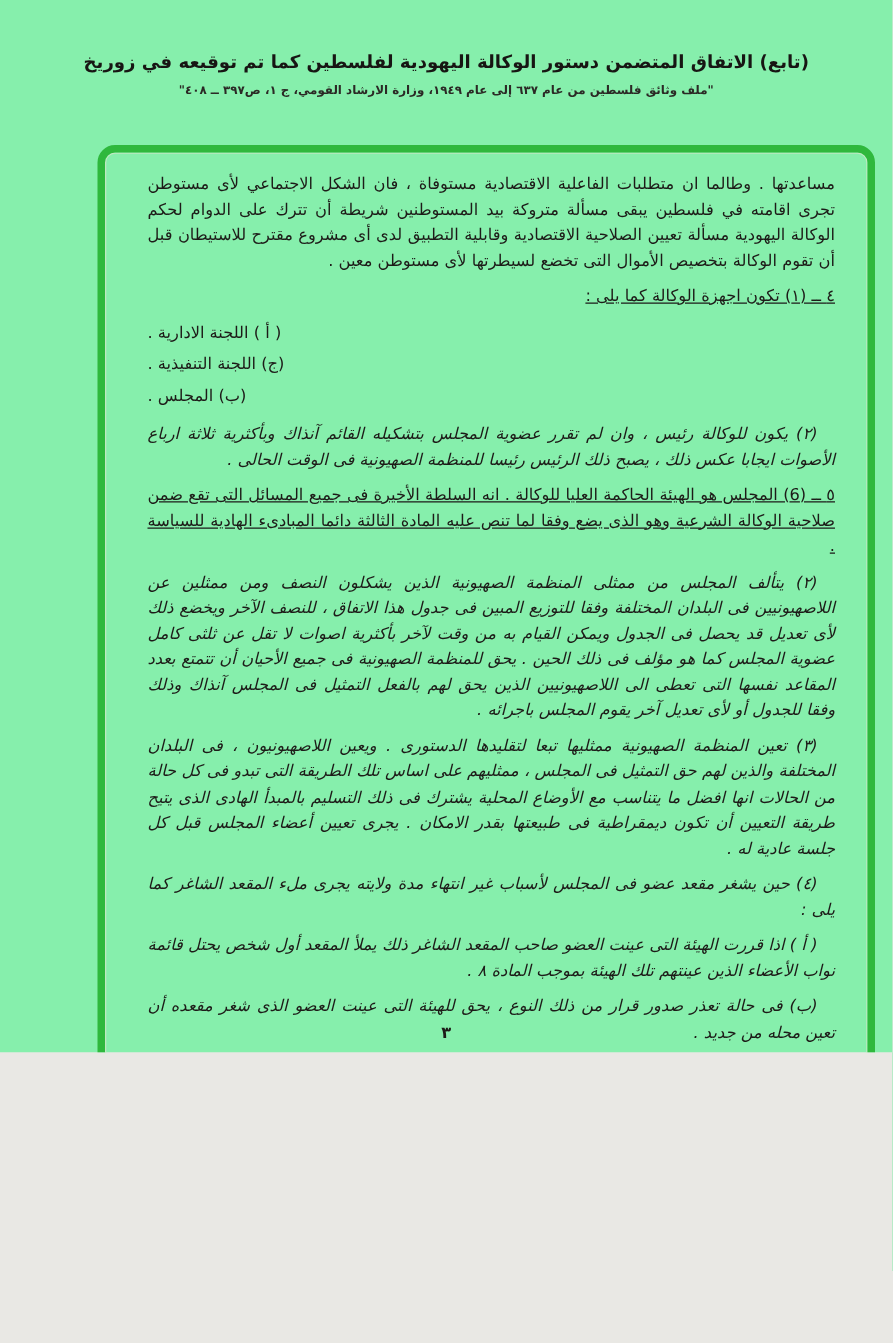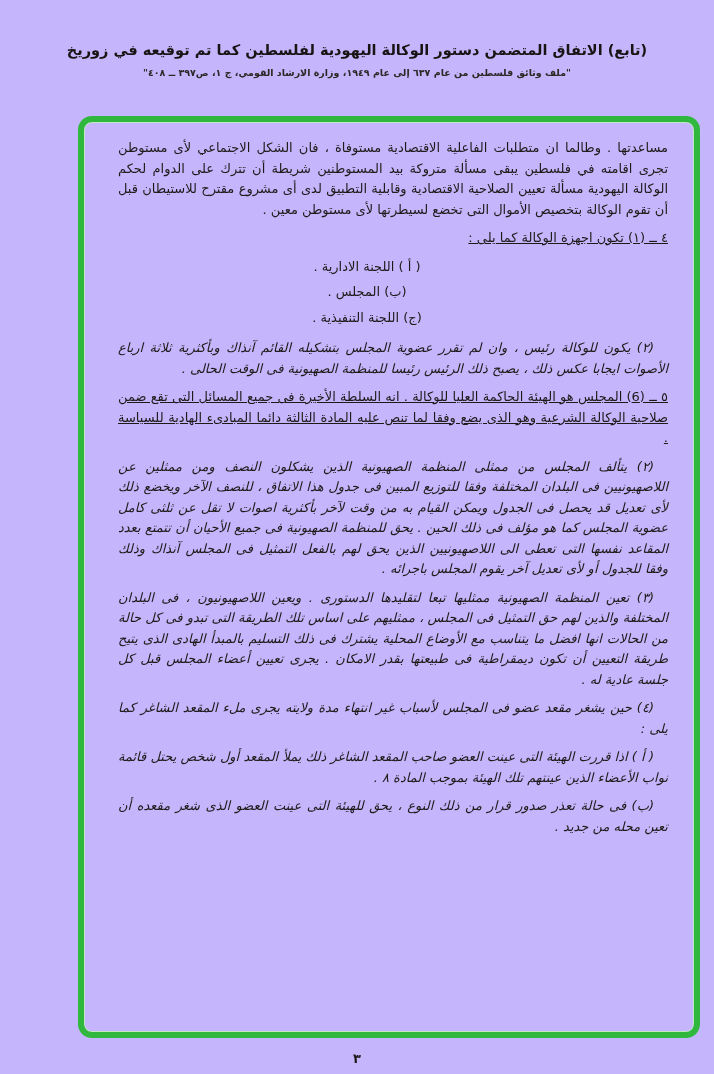--- a/index.html
+++ b/index.html
@@ -4,23 +4,23 @@
 <style>
   html, body {
     margin: 0;
     padding: 0;
     background: #e9e8e4;
     font-family: "DejaVu Sans", sans-serif;
   }
   .page {
     position: relative;
     width: 714px;
-    height: 1074px;
+    height: 842px;
     margin: 0 auto;
-    background: #c4b5fd;
+    background: #86efac;
     overflow: hidden;
     direction: rtl;
   }
   
   .header {
     position: absolute;
     top: 42px;
     left: 0;
     right: 0;
     text-align: center;
@@ -68,21 +68,21 @@
   
   .para-flush { text-indent: 0; }
   
   .clause-head { margin-top: 4px; text-decoration: underline; }
   
   .num-para { text-indent: 14px; font-style: italic; }
   
   .sub-item {
     padding-right: 52px;
     margin-bottom: 5px !important;
-    text-align: center;
+    text-align: left;
   }
   .sub-group { margin-bottom: 10px; }
   
   .page-number {
     position: absolute;
     bottom: 8px;
     left: 0;
     right: 0;
     text-align: center;
     font-size: 13px;
@@ -102,22 +102,22 @@
 
   <div class="frame">
     <div class="content">
 
       <p class="para-flush">مساعدتها . وطالما ان متطلبات الفاعلية الاقتصادية مستوفاة ، فان الشكل الاجتماعي لأى مستوطن تجرى اقامته في فلسطين يبقى مسألة متروكة بيد المستوطنين شريطة أن تترك على الدوام لحكم الوكالة اليهودية مسألة تعيين الصلاحية الاقتصادية وقابلية التطبيق لدى أى مشروع مقترح للاستيطان قبل أن تقوم الوكالة بتخصيص الأموال التى تخضع لسيطرتها لأى مستوطن معين .</p>
 
       <p class="clause-head">٤ ــ (١) تكون اجهزة الوكالة كما يلى :</p>
 
       <div class="sub-group">
         <p class="sub-item">( أ ) اللجنة الادارية .</p>
+        <p class="sub-item">(ج) اللجنة التنفيذية .</p>
         <p class="sub-item">(ب) المجلس .</p>
-        <p class="sub-item">(ج) اللجنة التنفيذية .</p>
       </div>
 
       <p class="num-para">(٢) يكون للوكالة رئيس ، وان لم تقرر عضوية المجلس بتشكيله القائم آنذاك وبأكثرية ثلاثة ارباع الأصوات ايجابا عكس ذلك ، يصبح ذلك الرئيس رئيسا للمنظمة الصهيونية فى الوقت الحالى .</p>
 
       <p class="clause-head">٥ ــ (6) المجلس هو الهيئة الحاكمة العليا للوكالة . انه السلطة الأخيرة فى جميع المسائل التى تقع ضمن صلاحية الوكالة الشرعية وهو الذى يضع وفقا لما تنص عليه المادة الثالثة دائما المبادىء الهادية للسياسة .</p>
 
       <p class="num-para">(٢) يتألف المجلس من ممثلى المنظمة الصهيونية الذين يشكلون النصف ومن ممثلين عن اللاصهيونيين فى البلدان المختلفة وفقا للتوزيع المبين فى جدول هذا الاتفاق ، للنصف الآخر ويخضع ذلك لأى تعديل قد يحصل فى الجدول ويمكن القيام به من وقت لآخر بأكثرية اصوات لا تقل عن ثلثى كامل عضوية المجلس كما هو مؤلف فى ذلك الحين . يحق للمنظمة الصهيونية فى جميع الأحيان أن تتمتع بعدد المقاعد نفسها التى تعطى الى اللاصهيونيين الذين يحق لهم بالفعل التمثيل فى المجلس آنذاك وذلك وفقا للجدول أو لأى تعديل آخر يقوم المجلس باجرائه .</p>
 
       <p class="num-para">(٣) تعين المنظمة الصهيونية ممثليها تبعا لتقليدها الدستورى . ويعين اللاصهيونيون ، فى البلدان المختلفة والذين لهم حق التمثيل فى المجلس ، ممثليهم على اساس تلك الطريقة التى تبدو فى كل حالة من الحالات انها افضل ما يتناسب مع الأوضاع المحلية يشترك فى ذلك التسليم بالمبدأ الهادى الذى يتيح طريقة التعيين أن تكون ديمقراطية فى طبيعتها بقدر الامكان . يجرى تعيين أعضاء المجلس قبل كل جلسة عادية له .</p>
 

